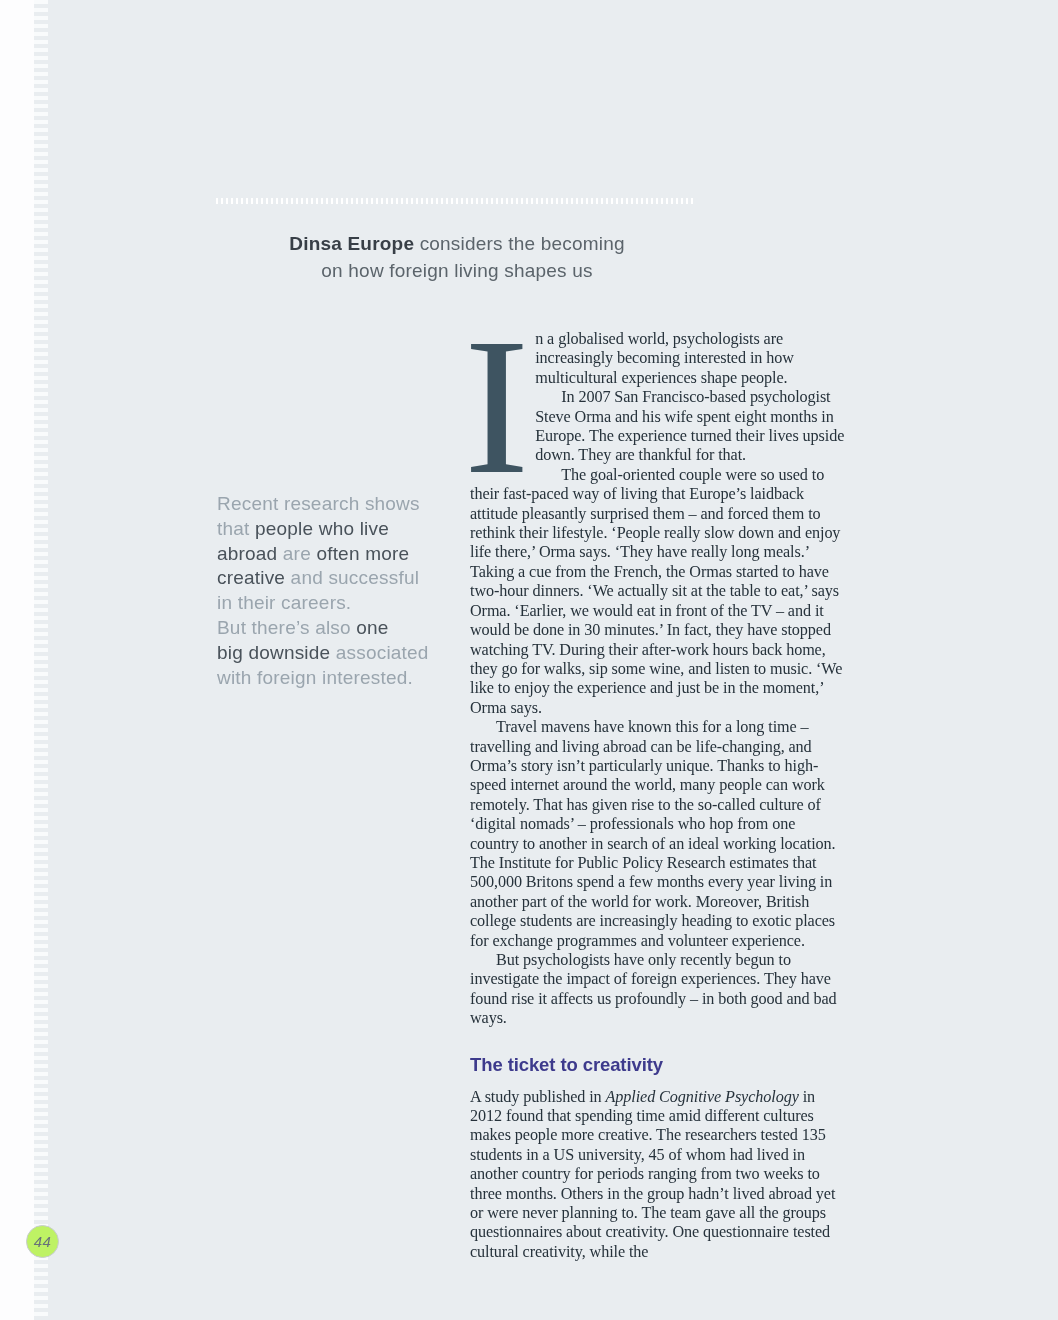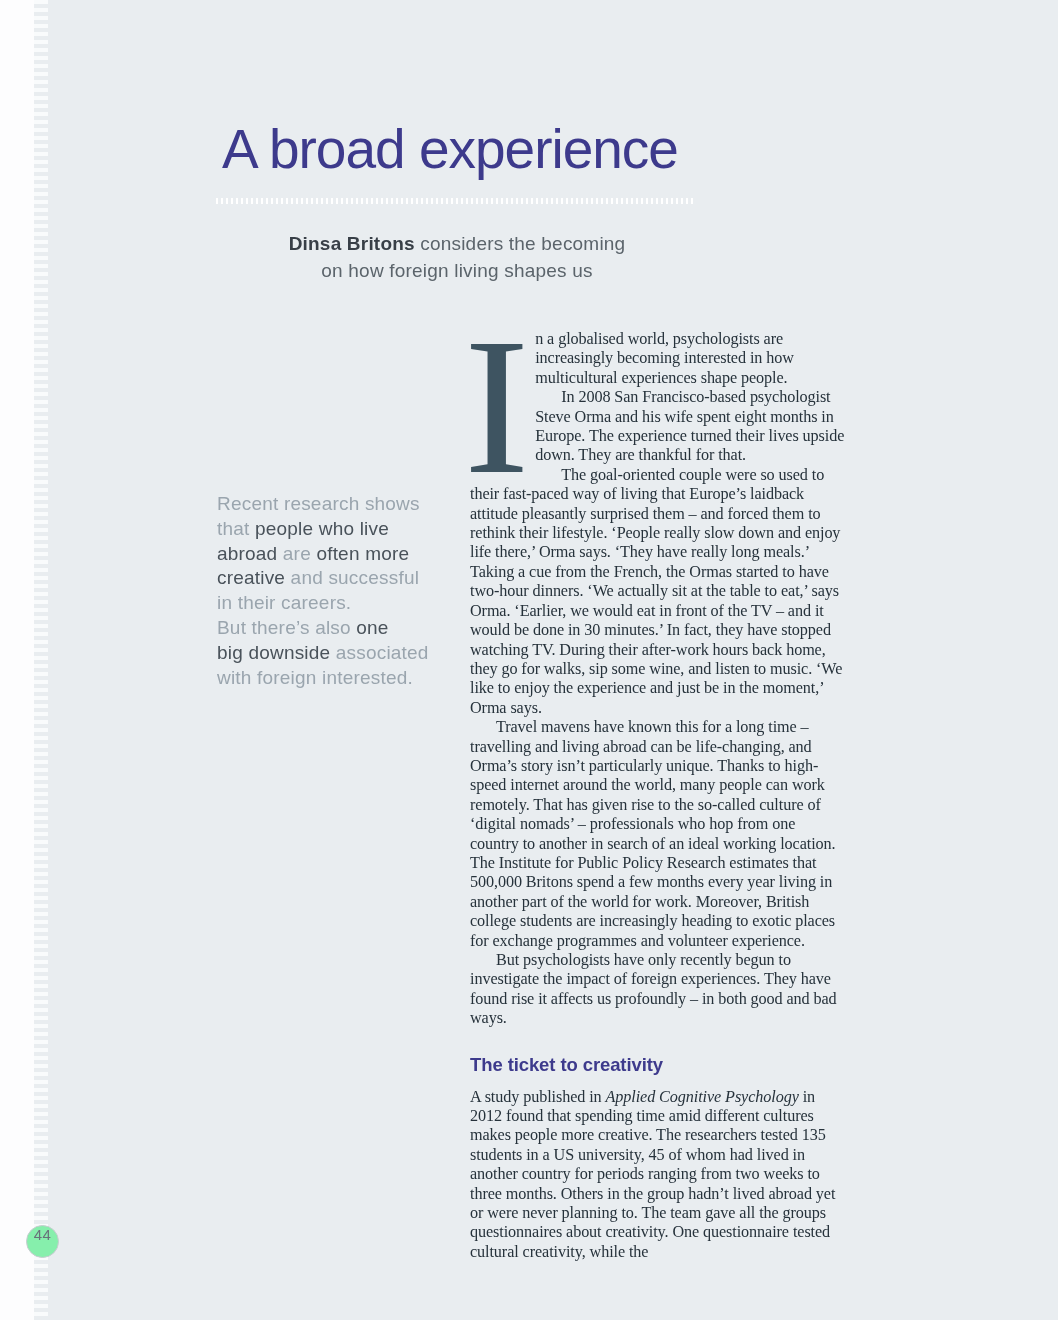--- a/index.html
+++ b/index.html
@@ -75,54 +75,54 @@
     font-family:"Liberation Sans", sans-serif;
     font-weight:700;
     font-size:18.5px; line-height:22px;
     color:#3d3a8c;
   }
   .seg-italic { font-style:italic;margin-top:40px; }
   .page-number-circle {
     position:absolute; left:26px; top:1225px;
     width:33px; height:33px;
     border-radius:50%;
-    background:#86efac;
+    background:#bef264;
     border:1.5px solid #c7ccd0;
-    display:flex; justify-content:center;
+    display:flex; align-items:center; justify-content:center;
     box-sizing:border-box;
+    font-style:italic;
   }
   .page-number-circle span {
     font-size:15px; color:#68717a; letter-spacing:0.5px;
   }
 </style>
 </head>
 <body>
 
 <div class="page">
   <div class="left-margin"></div>
   <div class="dash-strip"></div>
 
-  <h1 class="title">A broad experience</h1>
   <div class="title-rule"></div>
 
-  <div class="byline" id="byline"><span class="seg-bold">Dinsa Britons </span><span>considers the becoming
+  <div class="byline" id="byline"><span class="seg-bold">Dinsa Europe </span><span>considers the becoming
 on how foreign living shapes us</span></div>
 
   <div class="pull-quote" id="pull-quote"><span>Recent research shows
 that </span><span class="seg-bold">people who live
 abroad </span><span>are </span><span class="seg-bold">often more
 creative </span><span>and successful
 in their careers.
 But there’s also </span><span class="seg-bold">one
 big downside </span><span>associated
 with foreign interested.</span></div>
 
   <div class="article" id="article-body">
       <p><span class="dropcap">I</span>n a globalised world, psychologists are increasingly becoming interested in how multicultural experiences shape people.</p>
-      <p class="indent">In 2008 San Francisco-based psychologist Steve Orma and his wife spent eight months in Europe. The experience turned their lives upside down. They are thankful for that.</p>
+      <p class="indent">In 2007 San Francisco-based psychologist Steve Orma and his wife spent eight months in Europe. The experience turned their lives upside down. They are thankful for that.</p>
       <p class="indent">The goal-oriented couple were so used to their fast-paced way of living that Europe’s laidback attitude pleasantly surprised them – and forced them to rethink their lifestyle. ‘People really slow down and enjoy life there,’ Orma says. ‘They have really long meals.’ Taking a cue from the French, the Ormas started to have two-hour dinners. ‘We actually sit at the table to eat,’ says Orma. ‘Earlier, we would eat in front of the TV – and it would be done in 30 minutes.’ In fact, they have stopped watching TV. During their after-work hours back home, they go for walks, sip some wine, and listen to music. ‘We like to enjoy the experience and just be in the moment,’ Orma says.</p>
       <p class="indent">Travel mavens have known this for a long time – travelling and living abroad can be life-changing, and Orma’s story isn’t particularly unique. Thanks to high-speed internet around the world, many people can work remotely. That has given rise to the so-called culture of ‘digital nomads’ – professionals who hop from one country to another in search of an ideal working location. The Institute for Public Policy Research estimates that 500,000 Britons spend a few months every year living in another part of the world for work. Moreover, British college students are increasingly heading to exotic places for exchange programmes and volunteer experience.</p>
       <p class="indent">But psychologists have only recently begun to investigate the impact of foreign experiences. They have found rise it affects us profoundly – in both good and bad ways.</p>
       <div class="section-heading">The ticket to creativity</div>
       <p><span>A study published in </span><span class="seg-italic">Applied Cognitive Psychology</span><span> in 2012 found that spending time amid different cultures makes people more creative. The researchers tested 135 students in a US university, 45 of whom had lived in another country for periods ranging from two weeks to three months. Others in the group hadn’t lived abroad yet or were never planning to. The team gave all the groups questionnaires about creativity. One questionnaire tested cultural creativity, while the</span></p>
     </div>
 
   <div class="page-number-circle">
     <span>44</span>
   </div>

